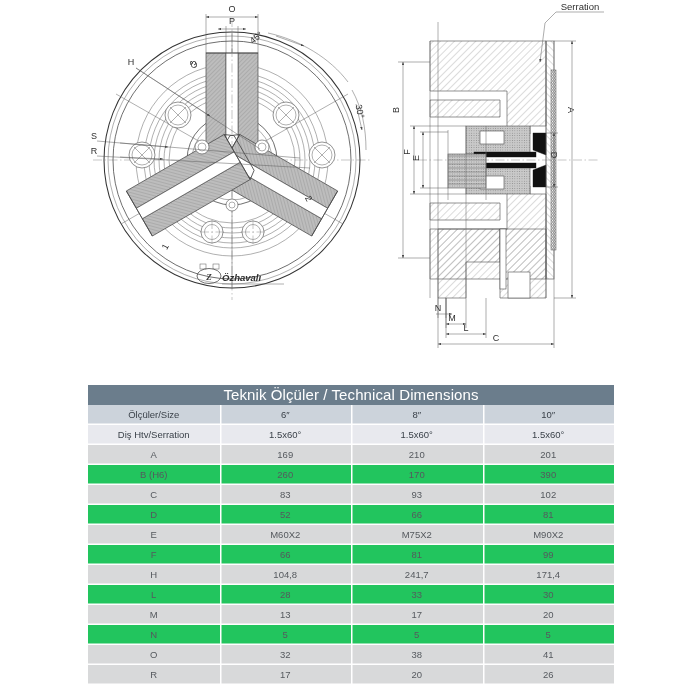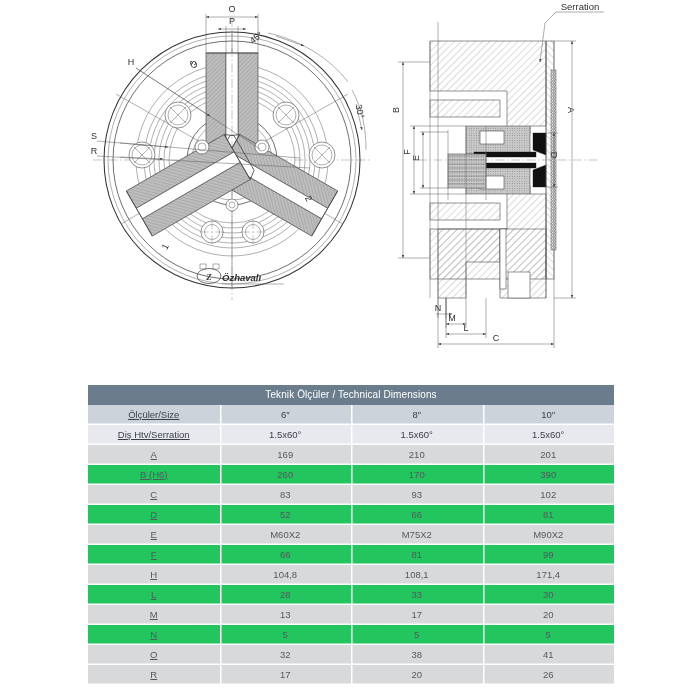--- a/index.html
+++ b/index.html
@@ -62,35 +62,35 @@
     text-align: center;
     vertical-align: middle;
     height: 20px;
     line-height: 20px;
     font-weight: normal;
     border: 0;
   }
   .tbl-title {
     background: #6b7d8c;
     color: #ffffff;
-    font-size: 10px;
+    font-size: 15px;
     height: 22px;
     line-height: 22px;
     letter-spacing: .1px;
   }
   .row-size td { background: #ccd3db; font-weight: bold; color: #3a4149; }
   .row-serr td { background: #e8e9ee; font-weight: bold; color: #3a4149; }
   .row-odd  td { background: #22c55e; color: #55595e; }
   .row-even td { background: #d8d9da; color: #55595e; }
   .col-label { width: 178px; }
   .col-val   { width: 116px; }
   .cellsep {
     box-shadow: inset 1.5px 0 0 #ffffff, inset 0 -1.5px 0 #ffffff;
   }
-  .cellsep-first { box-shadow: inset 0 -1.5px 0 #ffffff; text-decoration: underline; }
+  .cellsep-first { box-shadow: inset 0 -1.5px 0 #ffffff; }
 </style>
 </head>
 <body>
 
 <div id="drawings">
 <svg width="700" height="375" viewBox="0 0 700 375" xmlns="http://www.w3.org/2000/svg">
   <defs>
     <pattern id="hatch45" width="5" height="5" patternTransform="rotate(45)" patternUnits="userSpaceOnUse">
       <line x1="0" y1="0" x2="0" y2="5" stroke="#7a7a7a" stroke-width=".55"></line>
     </pattern>
@@ -453,21 +453,21 @@
       </tr>
       <tr class="row-odd">
         <td class="col-label cellsep-first">F</td>
         <td class="col-val cellsep">66</td>
         <td class="col-val cellsep">81</td>
         <td class="col-val cellsep">99</td>
       </tr>
       <tr class="row-even">
         <td class="col-label cellsep-first">H</td>
         <td class="col-val cellsep">104,8</td>
-        <td class="col-val cellsep">108,1</td>
+        <td class="col-val cellsep">241,7</td>
         <td class="col-val cellsep">171,4</td>
       </tr>
       <tr class="row-odd">
         <td class="col-label cellsep-first">L</td>
         <td class="col-val cellsep">28</td>
         <td class="col-val cellsep">33</td>
         <td class="col-val cellsep">30</td>
       </tr>
       <tr class="row-even">
         <td class="col-label cellsep-first">M</td>

